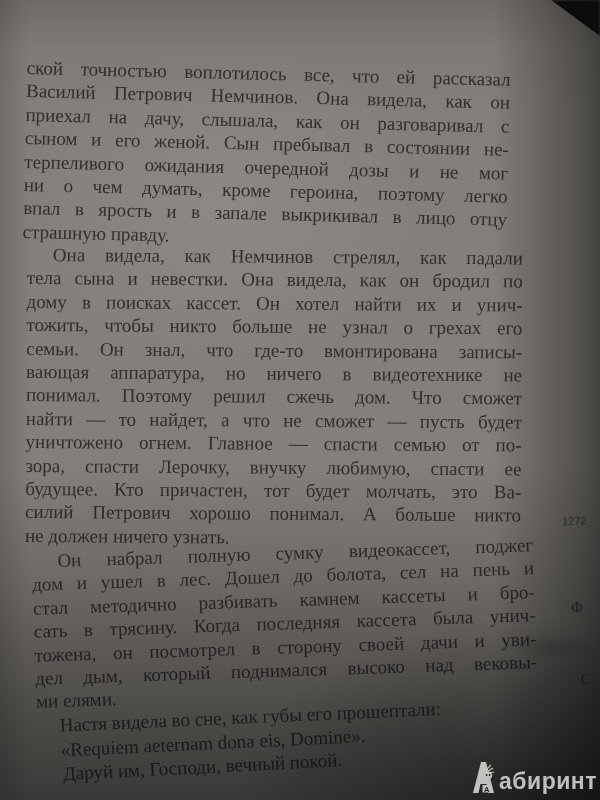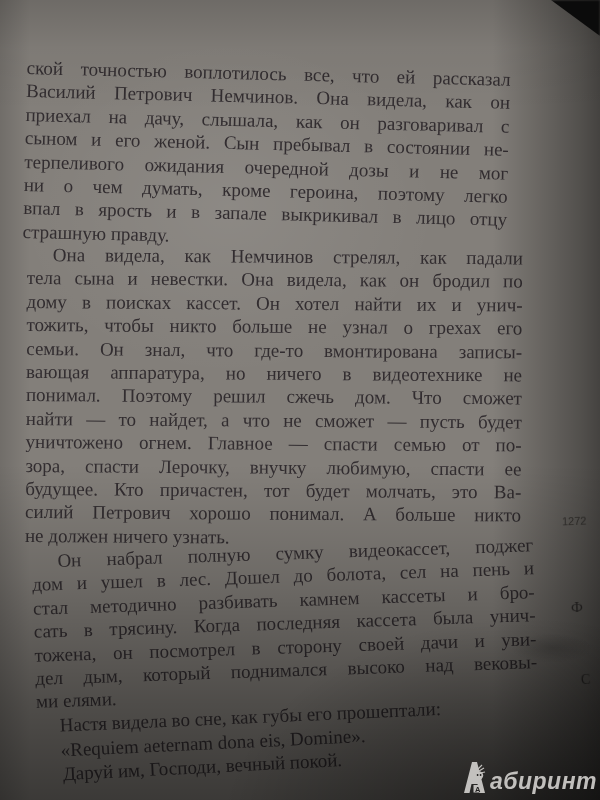--- a/index.html
+++ b/index.html
@@ -60,21 +60,21 @@
 
   
   .watermark{
     position:absolute;right:3px;bottom:7px;z-index:5;
     display:flex;align-items:flex-end;gap:1px;
     color:#d8d6d3;opacity:0.88;
     font-family:"Liberation Sans",sans-serif;font-weight:bold;font-size:23px;
     filter:blur(0.3px);letter-spacing:0.5px;
   }
   .watermark svg{display:block;margin-bottom:-1px;}
-  .wm-text{line-height:1;font-style:italic;}
+  .wm-text{line-height:1;}
 </style>
 </head>
 <body>
 
 <div class="photo">
 
   <div id="text-col" class="text-col">
       <div class="para para-0">
         <div class="line">ской точностью воплотилось все, что ей рассказал</div>
         <div class="line">Василий Петрович Немчинов. Она видела, как он</div>

